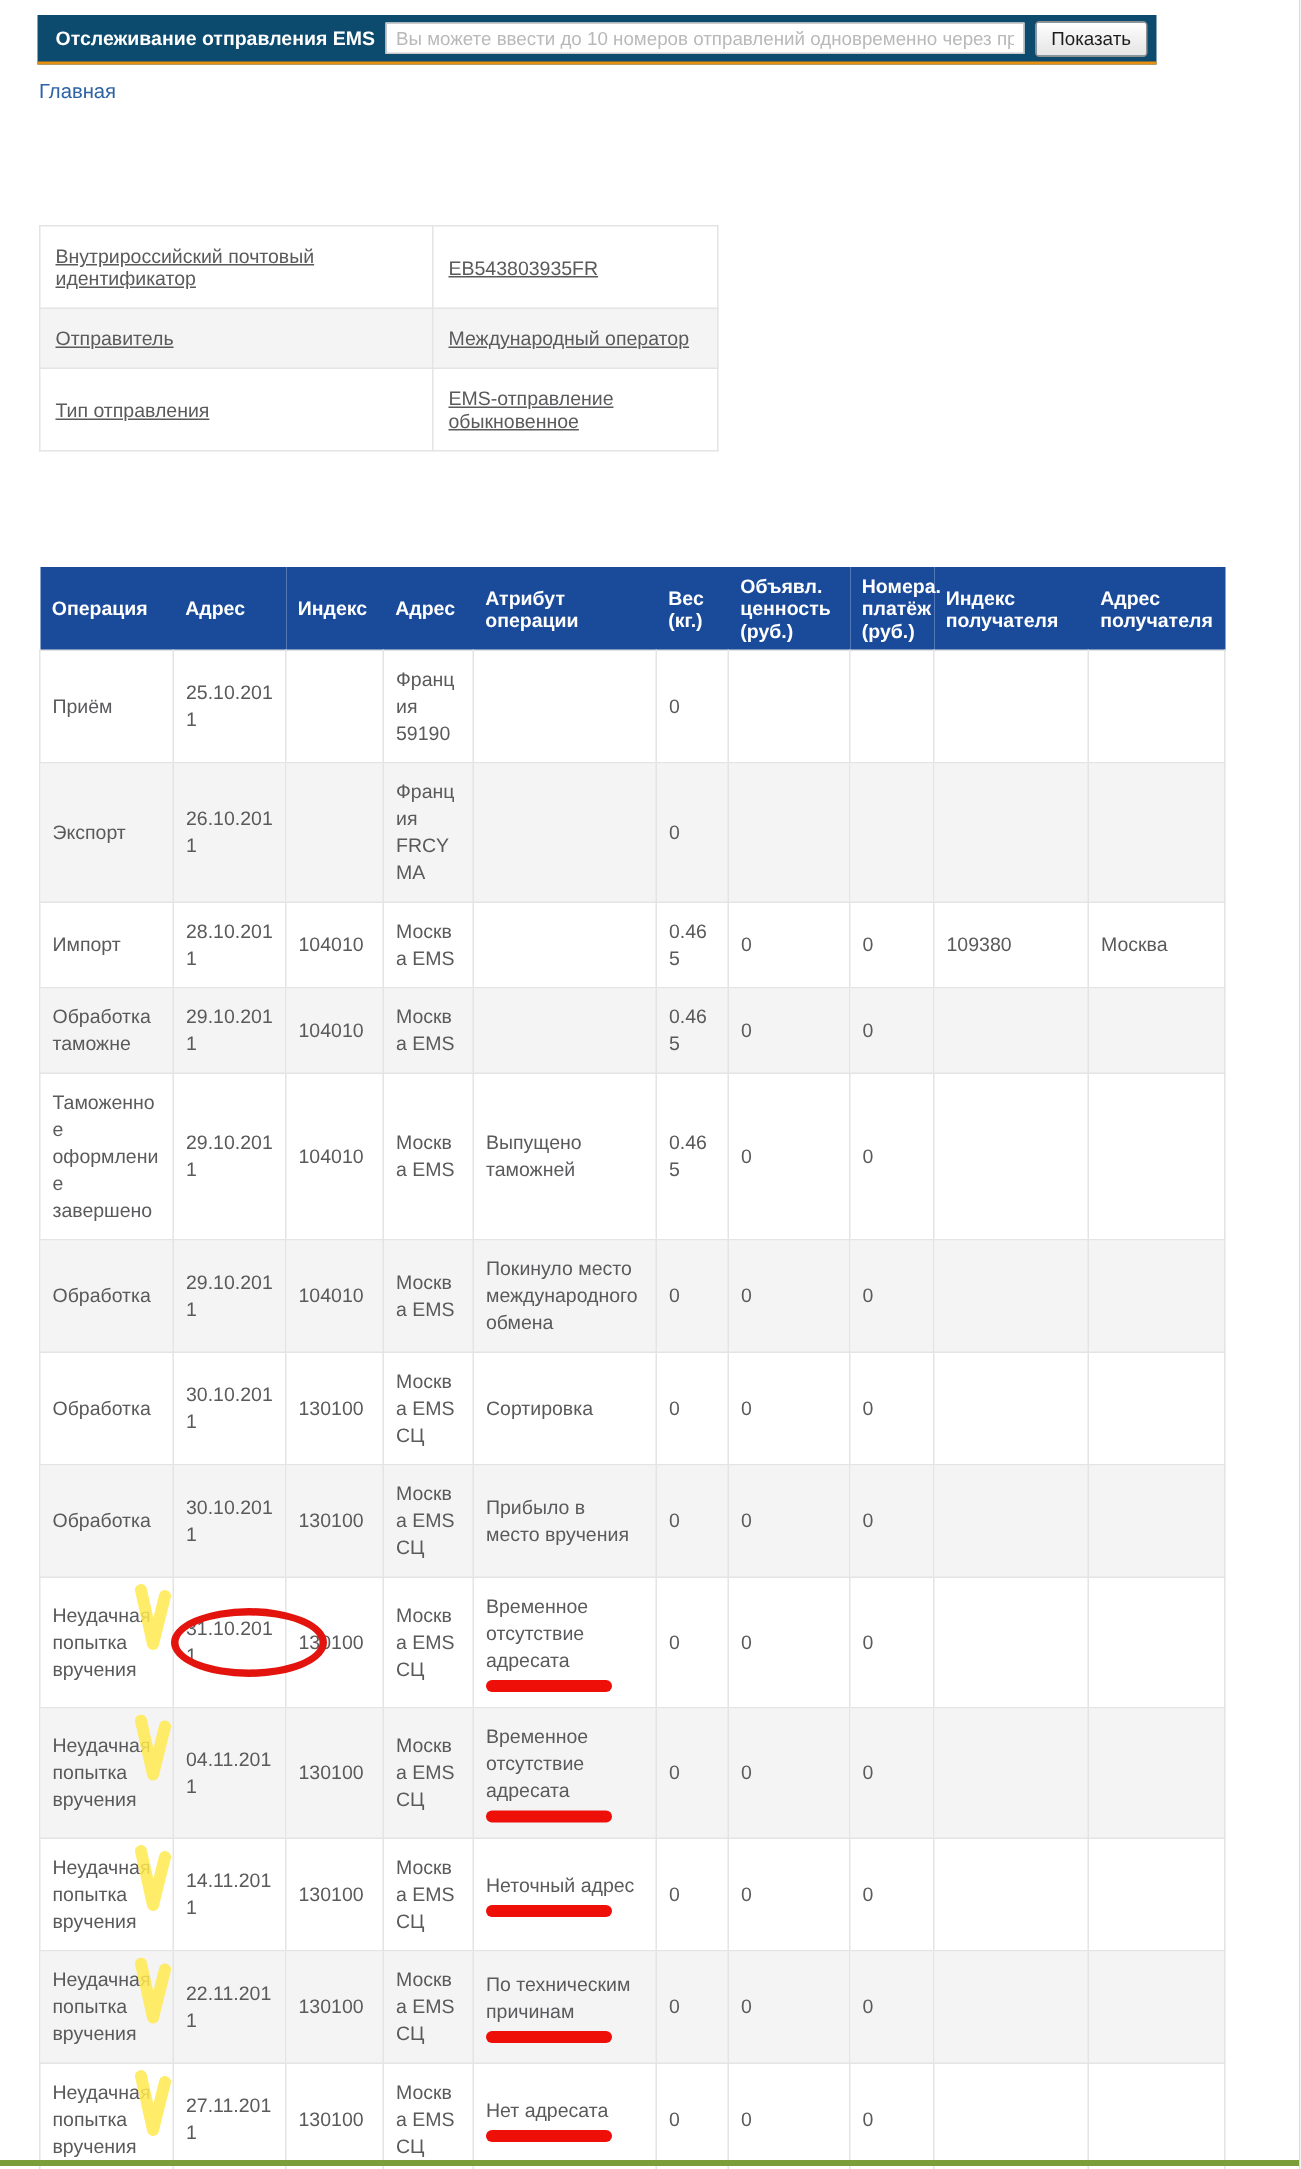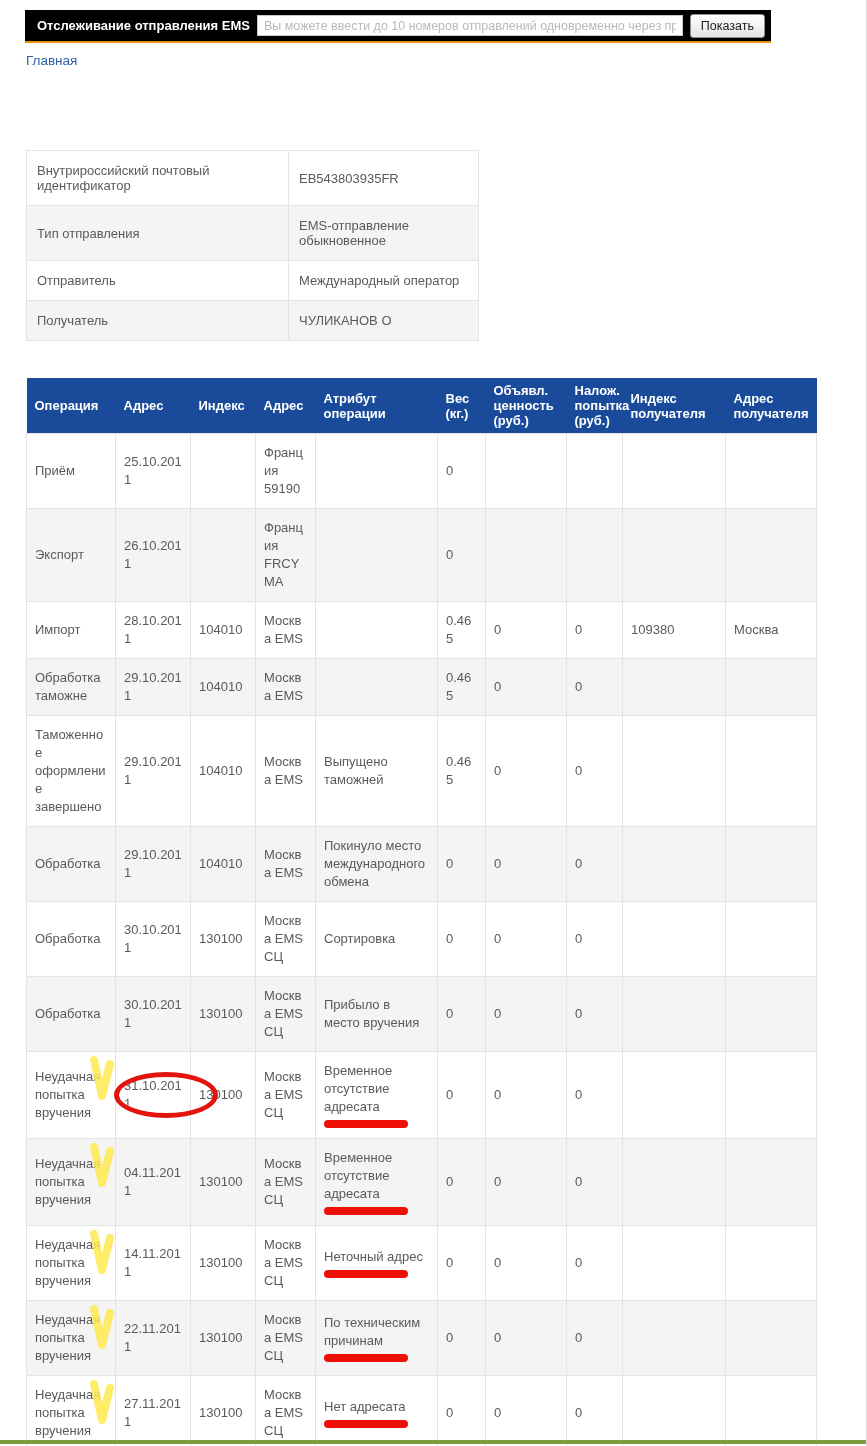--- a/index.html
+++ b/index.html
@@ -1,37 +1,37 @@
 <!DOCTYPE html>
 <html><head>
 <meta charset="utf-8">
 <style>
   * { box-sizing: border-box; }
   body { margin:0; background:#fff; font-family:"Liberation Sans", sans-serif; }
   .page { position:relative; width:867px; height:1446px; overflow:hidden; background:#fff; border-right:1px solid #d9d9d9; }
 
   
   .tracker-bar { position:absolute; left:25px; top:10px; width:746px; height:33px;
-    background:#000000; border-bottom:2px solid #E78F0E;
+    background:#0c4a6e; border-bottom:2px solid #E78F0E;
     display:flex; align-items:center; padding:0 6px 0 12px; }
   .tracker-label { color:#fff; font-weight:bold; font-size:13px; white-space:nowrap; margin-right:7px; }
   .tracker-input { flex:1; height:21px; border:1px solid #C9C9C9; font-size:12.5px; padding:0 6px; color:#333;
     font-family:"Liberation Sans", sans-serif; }
   .tracker-input::placeholder { color:#B9B9B9; }
   .tracker-btn { margin-left:7px; height:24px; padding:0 10px; font-size:12.5px;
     background:linear-gradient(#fefefe,#e4e4e4); border:1px solid #8f8f8f; border-radius:3px; color:#1d1d1d;
     font-family:Liberation Sans, sans-serif; cursor:pointer; }
 
   .home-link { position:absolute; left:26px; top:53px; color:#2D62A5; font-size:13.5px; cursor:pointer; }
 
   .intro { position:absolute; left:26px; top:94px; width:690px; margin:0; font-size:13.5px; color:#4B4B4D; line-height:1.45; }
 
   
   .summary { position:absolute; left:26px; top:150px; width:452px; border-collapse:collapse; table-layout:fixed; }
-  .summary td { border:1px solid #E4E4E4; font-size:13px; color:#5A5A5C; padding:12px 10px; vertical-align:middle; background:transparent; }
+  .summary td { border:1px solid #E4E4E4; font-size:13px; color:#5A5A5C; padding:12px 10px; vertical-align:middle; background:transparent;text-decoration:underline; }
   .summary tr:nth-child(even) { background:#F4F4F4; }
   .summary col.c1 { width:262px; } .summary col.c2 { width:190px; }
 
   
   .history { position:absolute; left:26px; top:378px; width:790px; border-collapse:collapse; table-layout:fixed; }
   .history th { background:#1A4B9B; color:#fff; font-size:13px; font-weight:bold; text-align:left;
     padding:5px 8px; vertical-align:middle; line-height:15px; height:50px; }
   .history td { border:1px solid #E4E4E4; font-size:13px; color:#5A5A5C; padding:10px 8px;
     vertical-align:middle; line-height:18px; position:relative; overflow:visible; word-wrap:break-word; }
   .history tbody tr:nth-child(even) { background:#F4F4F4; }
@@ -62,30 +62,26 @@
     <colgroup>
         <col class="c1">
         <col class="c2">
       </colgroup>
     <tbody id="summary-body">
         <tr>
           <td>Внутрироссийский почтовый идентификатор</td>
           <td>EB543803935FR</td>
         </tr>
         <tr>
+          <td>Отправитель</td>
+          <td>Международный оператор</td>
+        </tr>
+        <tr>
           <td>Тип отправления</td>
           <td>EMS-отправление обыкновенное</td>
-        </tr>
-        <tr>
-          <td>Отправитель</td>
-          <td>Международный оператор</td>
-        </tr>
-        <tr>
-          <td>Получатель</td>
-          <td>ЧУЛИКАНОВ О</td>
         </tr>
       </tbody>
   </table>
 
   <table class="history">
     <colgroup>
       <col style="width:89px">
         <col style="width:75px">
         <col style="width:65px">
         <col style="width:60px">
@@ -98,21 +94,21 @@
     </colgroup>
     <thead id="history-head">
         <tr>
           <th>Операция</th>
           <th>Адрес</th>
           <th>Индекс</th>
           <th>Адрес</th>
           <th>Атрибут операции</th>
           <th>Вес (кг.)</th>
           <th>Объявл. ценность (руб.)</th>
-          <th>Налож. попытка (руб.)</th>
+          <th>Номера. платёж (руб.)</th>
           <th>Индекс получателя</th>
           <th>Адрес получателя</th>
         </tr>
       </thead>
     <tbody id="history-body">
         <tr>
           <td><span>Приём</span></td>
           <td><span>25.10.2011</span></td>
           <td><span></span></td>
           <td><span>Франция 59190</span></td>

